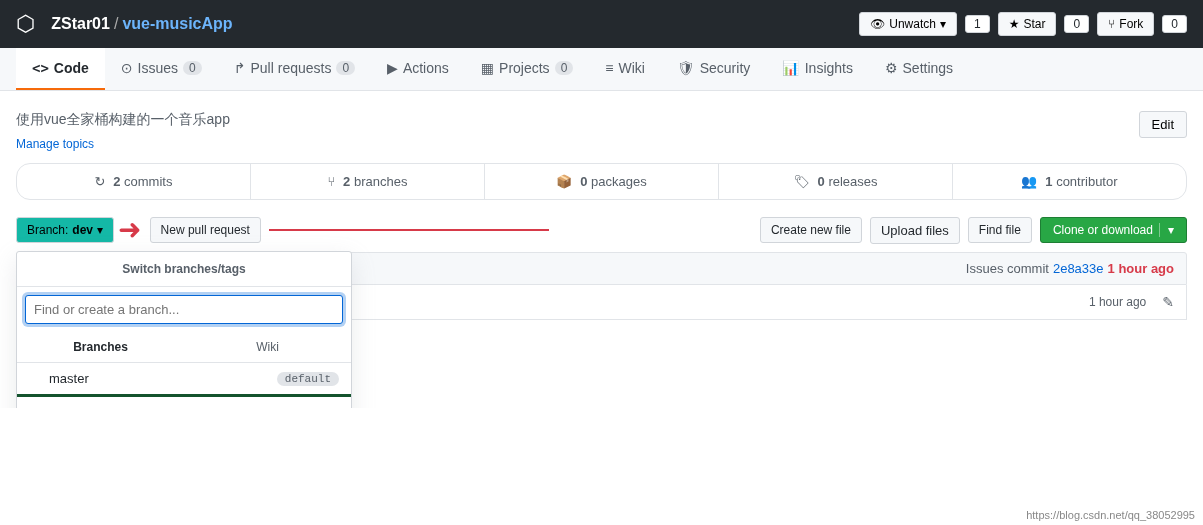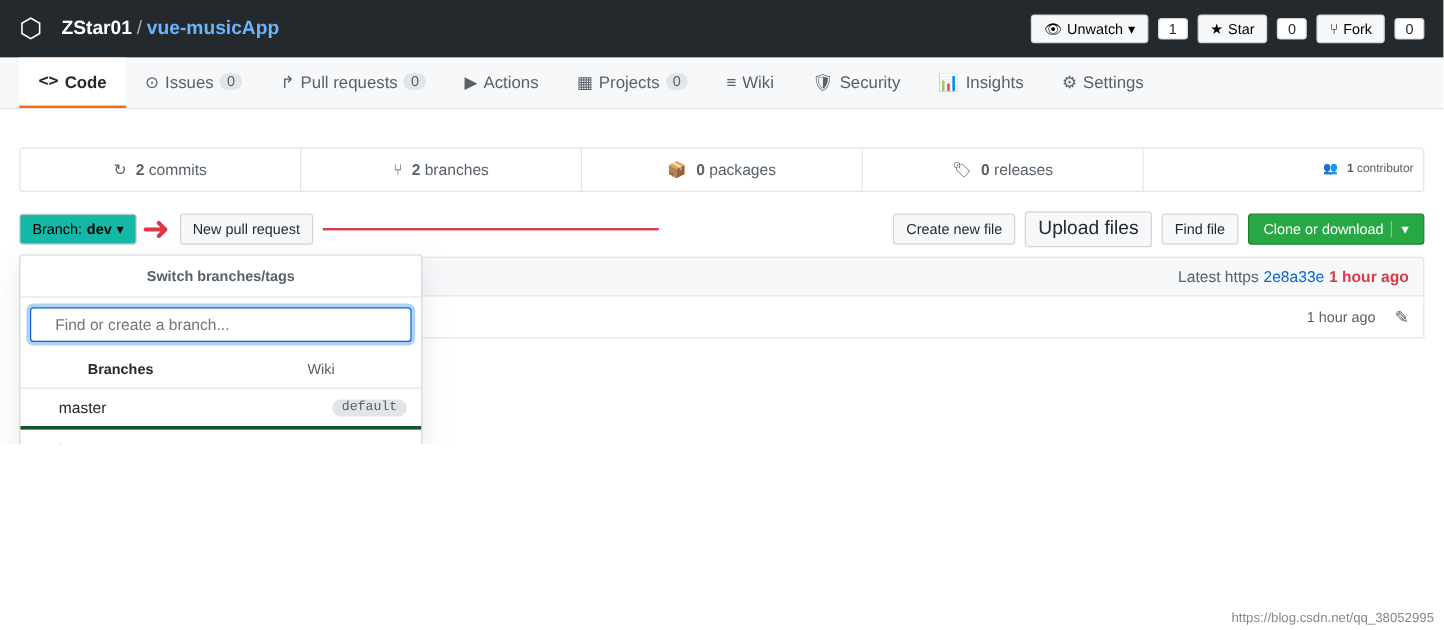--- a/index.html
+++ b/index.html
@@ -72,62 +72,69 @@
     <span>Insights</span>
   </a>
   <a href="#" style="display:flex;align-items:center;gap:5px;padding:12px 16px;font-size:14px;color:#586069;cursor:pointer;border-bottom:2px solid transparent;text-decoration:none;">
     <span>⚙</span>
     <span>Settings</span>
   </a>
 </div>
 
 <div style="padding:20px 16px;">
 
+  <div style="display:flex;align-items:flex-start;justify-content:space-between;margin-bottom:4px;">
+    <div>
+      <p style="font-size:14px;color:#586069;margin-bottom:6px;">使用vue全家桶构建的一个音乐app</p>
+      <a href="#" style="color:#0366d6;font-size:12px;text-decoration:none;">Manage topics</a>
+    </div>
+    <button style="background:#f6f8fa;border:1px solid #d1d5da;border-radius:3px;padding:5px 12px;font-size:13px;cursor:pointer;">Edit</button>
+  </div>
 
-  <div style="display:flex;border:1px solid #e1e4e8;border-radius:3px;margin-bottom:16px;margin-top:12px;overflow:hidden;">
+  <div style="display:flex;border:1px solid #e1e4e8;border-radius:14px;margin-bottom:16px;margin-top:12px;overflow:hidden;">
     <div style="flex:1;text-align:center;padding:10px 8px;border-right:1px solid #e1e4e8;font-size:13px;color:#586069;cursor:pointer;">
       <span style="margin-right:4px;">↻</span>
       <strong>2</strong>
       <span> </span><span>commits</span>
     </div>
     <div style="flex:1;text-align:center;padding:10px 8px;border-right:1px solid #e1e4e8;font-size:13px;color:#586069;cursor:pointer;">
       <span style="margin-right:4px;">⑂</span>
       <strong>2</strong>
       <span> </span><span>branches</span>
     </div>
     <div style="flex:1;text-align:center;padding:10px 8px;border-right:1px solid #e1e4e8;font-size:13px;color:#586069;cursor:pointer;">
       <span style="margin-right:4px;">📦</span>
       <strong>0</strong>
       <span> </span><span>packages</span>
     </div>
     <div style="flex:1;text-align:center;padding:10px 8px;border-right:1px solid #e1e4e8;font-size:13px;color:#586069;cursor:pointer;">
       <span style="margin-right:4px;">🏷</span>
       <strong>0</strong>
       <span> </span><span>releases</span>
     </div>
-    <div style="flex:1;text-align:right;padding:10px 8px;font-size:10px;color:#586069;cursor:pointer;">
+    <div style="flex:1;text-align:center;padding:10px 8px;font-size:13px;color:#586069;cursor:pointer;">
       <span style="margin-right:4px;">👥</span>
       <strong>1</strong>
       <span> </span><span>contributor</span>
     </div>
   </div>
 
   <div style="display:flex;align-items:center;gap:8px;position:relative;margin-bottom:0;">
 
     <div style="position:relative;">
       <button style="background:#14b8a6;border:1px solid #d1d5da;border-radius:3px;padding:5px 10px;font-size:12px;cursor:pointer;display:flex;align-items:center;gap:4px;">
         <span>Branch:</span>
         <strong>dev</strong>
         <span>▾</span>
       </button>
 
       <div style="position:absolute;top:34px;left:0;width:336px;background:#fff;border:1px solid #d1d5da;border-radius:3px;box-shadow:0 8px 24px rgba(149,157,165,0.2);z-index:100;">
         <div style="padding:10px 12px;font-size:12px;font-weight:600;color:#586069;border-bottom:1px solid #e1e4e8;text-align:center;">Switch branches/tags</div>
         <div style="padding:8px;">
-          <input type="text" style="width: 100%; padding: 6px 20px; border: 1px solid rgb(3, 102, 214); border-radius: 3px; font-size: 13px; outline: none; box-shadow: rgba(3, 102, 214, 0.3) 0px 0px 0px 3px; color: #8b5cf6;" placeholder="Find or create a branch...">
+          <input type="text" style="width: 100%; padding: 6px 8px; border: 1px solid rgb(3, 102, 214); border-radius: 3px; font-size: 13px; outline: none; box-shadow: rgba(3, 102, 214, 0.3) 0px 0px 0px 3px; color: #8b5cf6;" placeholder="Find or create a branch...">
         </div>
         <div style="display:flex;border-bottom:1px solid #e1e4e8;">
           <div style="flex:1;text-align:center;padding:8px;font-size:12px;cursor:pointer;color:#24292e;font-weight:600;">Branches</div>
           <div style="flex:1;text-align:center;padding:8px;font-size:12px;cursor:pointer;color:#586069;">Wiki</div>
         </div>
         <div>
           <div style="display:flex;align-items:center;justify-content:space-between;padding:8px 12px;font-size:13px;border-bottom:3px solid #14532d;cursor:pointer;">
             <span style="padding-left:20px;">master</span>
             <span style="background:#e1e4e8;border-radius:20px;padding:1px 8px;font-size:11px;color:#586069;font-family:Liberation Mono, monospace;">default</span>
           </div>
@@ -140,38 +147,38 @@
     </div>
 
     <div style="color:#d73a49;font-size:28px;line-height:1;margin-left:-4px;">➜</div>
 
     <button style="background:#f6f8fa;border:1px solid #d1d5da;border-radius:3px;padding:5px 10px;font-size:12px;cursor:pointer;color:#24292e;">New pull request</button>
 
     <div style="width:280px;height:2px;background:#d73a49;margin-left:0;align-self:center;"></div>
 
     <div style="margin-left:auto;display:flex;align-items:center;gap:8px;">
       <button style="background:#f6f8fa;border:1px solid #d1d5da;border-radius:3px;padding:5px 10px;font-size:12px;cursor:pointer;color:#24292e;white-space:nowrap;">Create new file</button>
-      <button style="background:#f6f8fa;border:1px solid #d1d5da;border-radius:3px;padding:5px 10px;font-size:16px;cursor:pointer;color:#24292e;white-space:nowrap;">Upload files</button>
+      <button style="background:#f6f8fa;border:1px solid #d1d5da;border-radius:3px;padding:5px 10px;font-size:13px;cursor:pointer;color:#24292e;white-space:nowrap;">Upload files</button>
       <button style="background:#f6f8fa;border:1px solid #d1d5da;border-radius:3px;padding:5px 10px;font-size:12px;cursor:pointer;color:#24292e;white-space:nowrap;">Find file</button>
       <button style="background:#28a745;border:1px solid #1e7e34;border-radius:3px;padding:5px 12px;font-size:12px;cursor:pointer;color:#fff;display:flex;align-items:center;gap:4px;white-space:nowrap;">
         <span>Clone or download</span>
         <span style="border-left:1px solid rgba(255,255,255,0.4);padding-left:8px;margin-left:2px;">▾</span>
       </button>
     </div>
   </div>
 
   <div style="background: rgb(246, 248, 250); border: 1px solid rgb(225, 228, 232); border-radius: 3px 3px 0px 0px; margin-top: 8px; padding: 8px 12px; display: flex; align-items: center; justify-content: space-between;">
     <div style="display:flex;align-items:center;gap:16px;font-size:13px;">
       <span style="color:#586069;">↱</span>
       <a href="#" style="color:#0366d6;text-decoration:none;">Pull request</a>
       <span style="color:#586069;">📄</span>
       <a href="#" style="color:#0366d6;text-decoration:none;">Compare</a>
     </div>
     <div style="display:flex;align-items:center;gap:4px;font-size:13px;color:#586069;">
-      <span>Latest https</span>
+      <span>Issues commit</span>
       <a href="#" style="color:#0366d6;text-decoration:none;">2e8a33e</a>
       <span style="color:#d73a49;font-weight:600;">1 hour ago</span>
     </div>
   </div>
 
   <div style="border:1px solid #e1e4e8;border-top:none;padding:8px 12px;display:flex;align-items:center;justify-content:space-between;">
     <div style="font-size:13px;color:#586069;">测试git</div>
     <div style="display:flex;align-items:center;gap:16px;">
       <span style="font-size:12px;color:#586069;">1 hour ago</span>
       <button style="background:none;border:none;cursor:pointer;font-size:14px;color:#586069;">✎</button>

